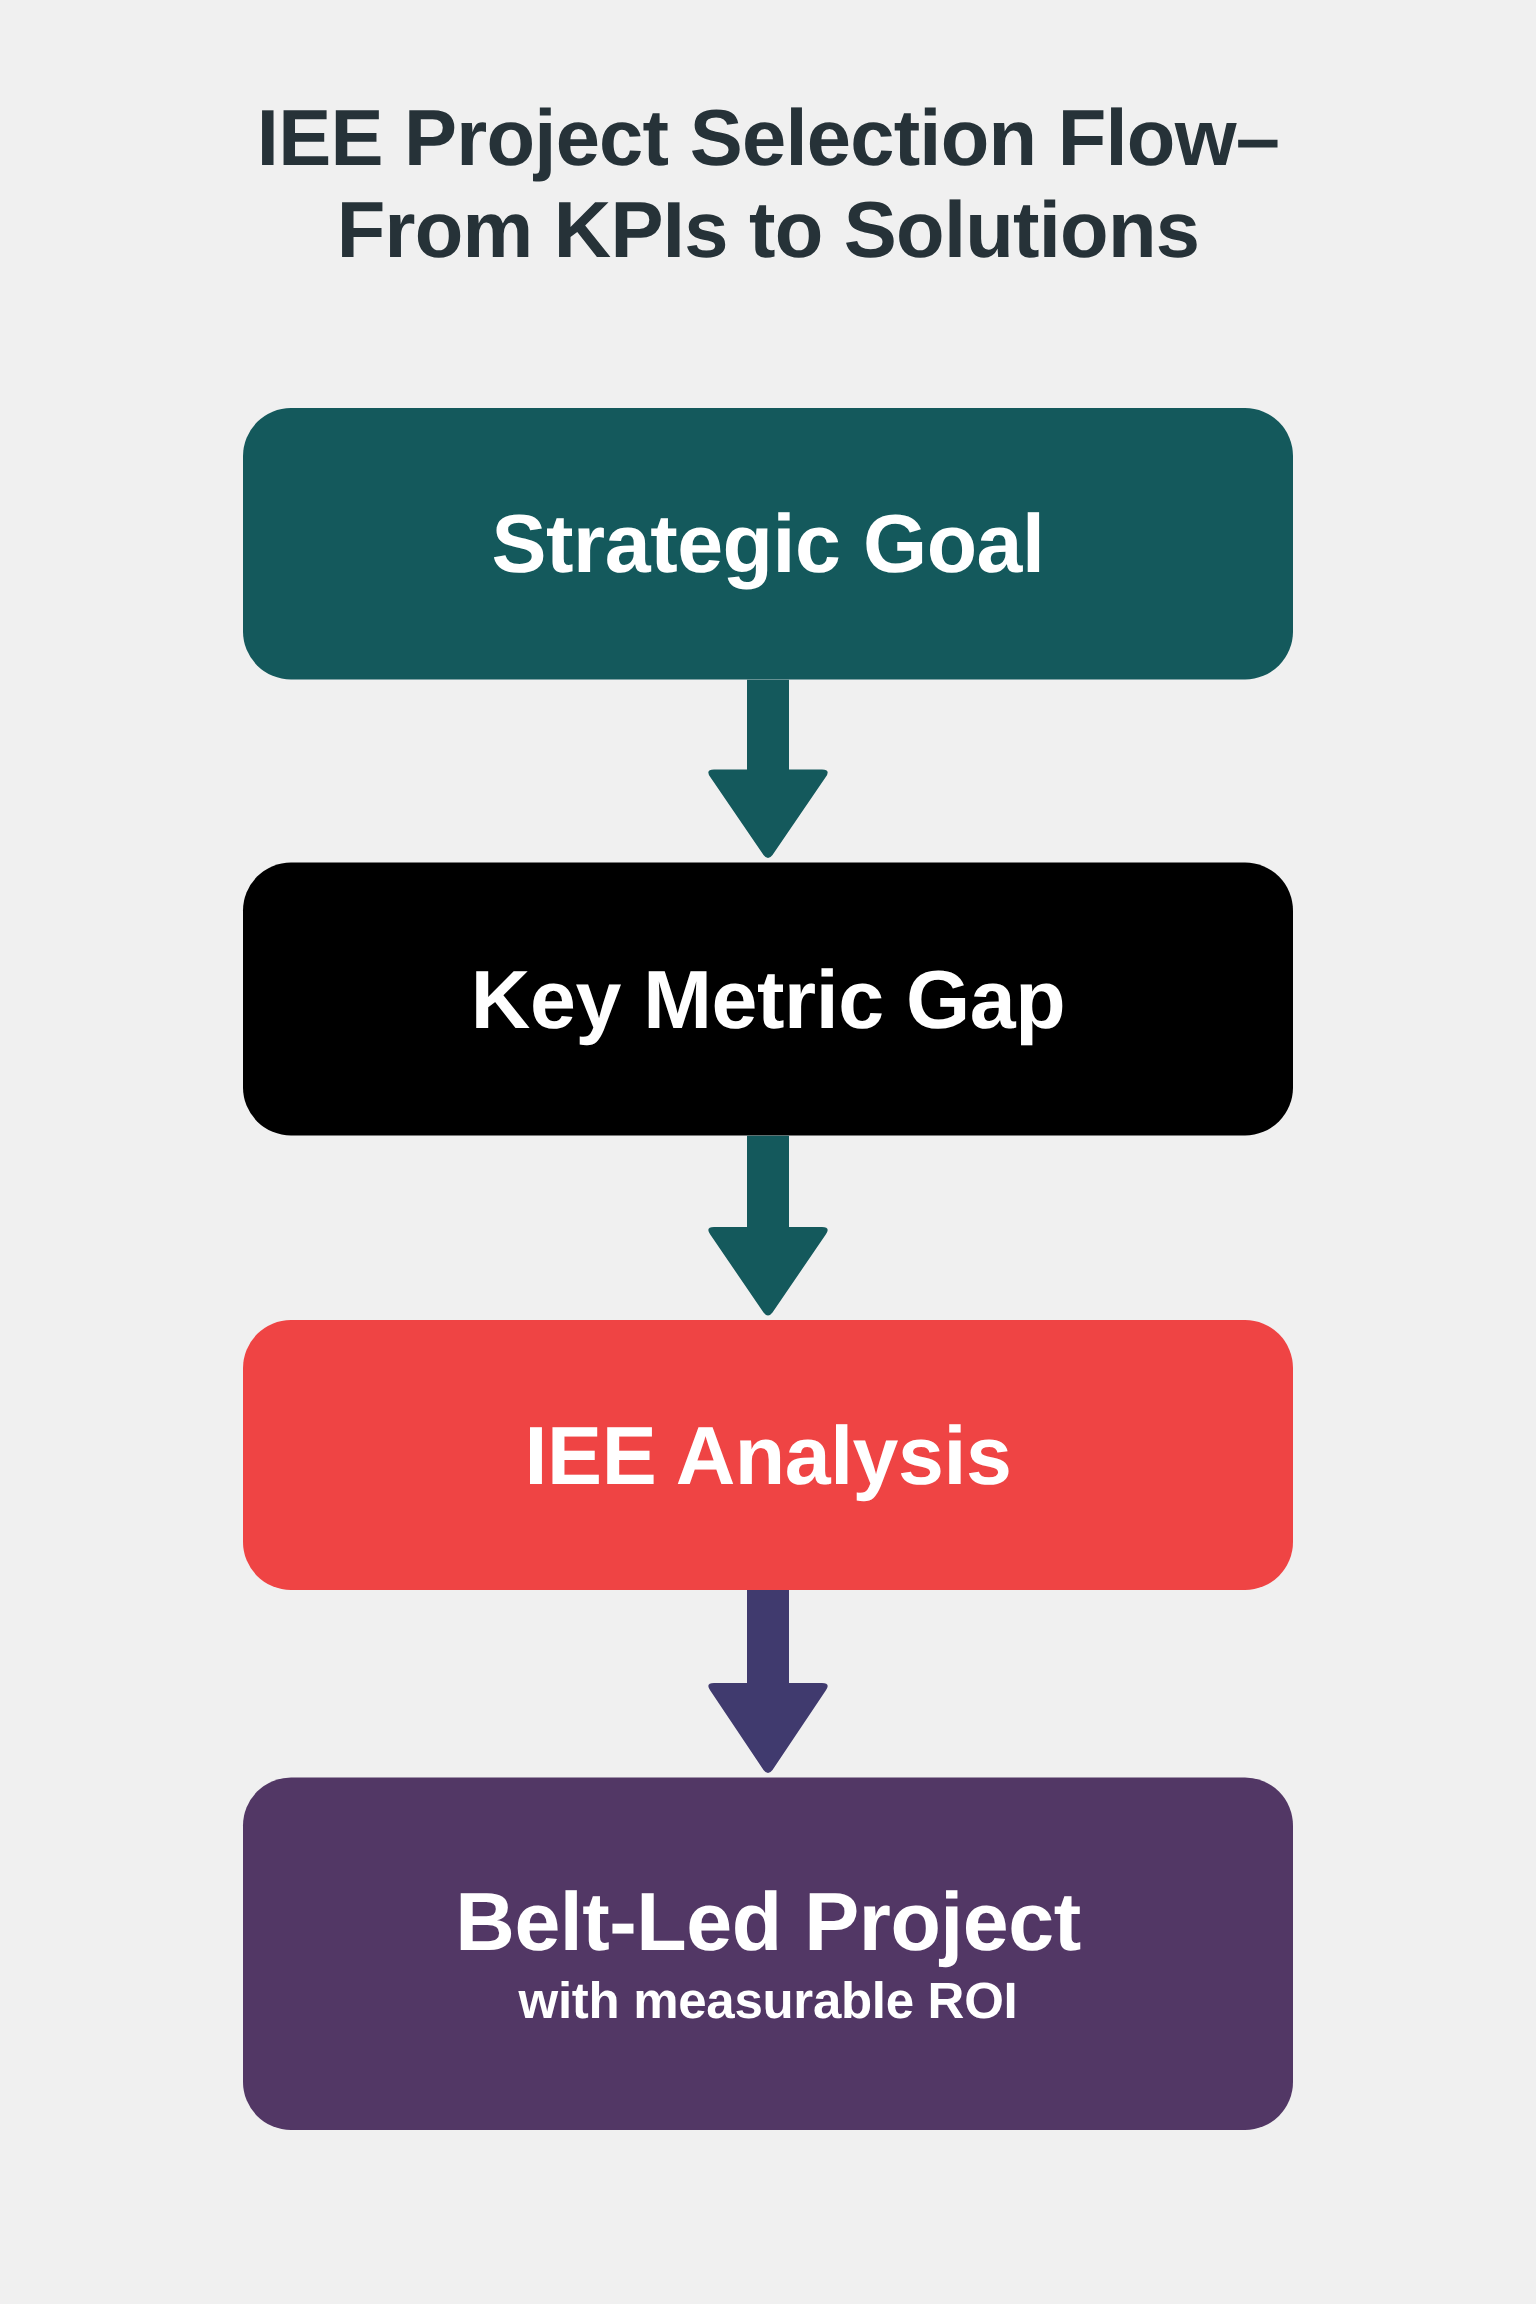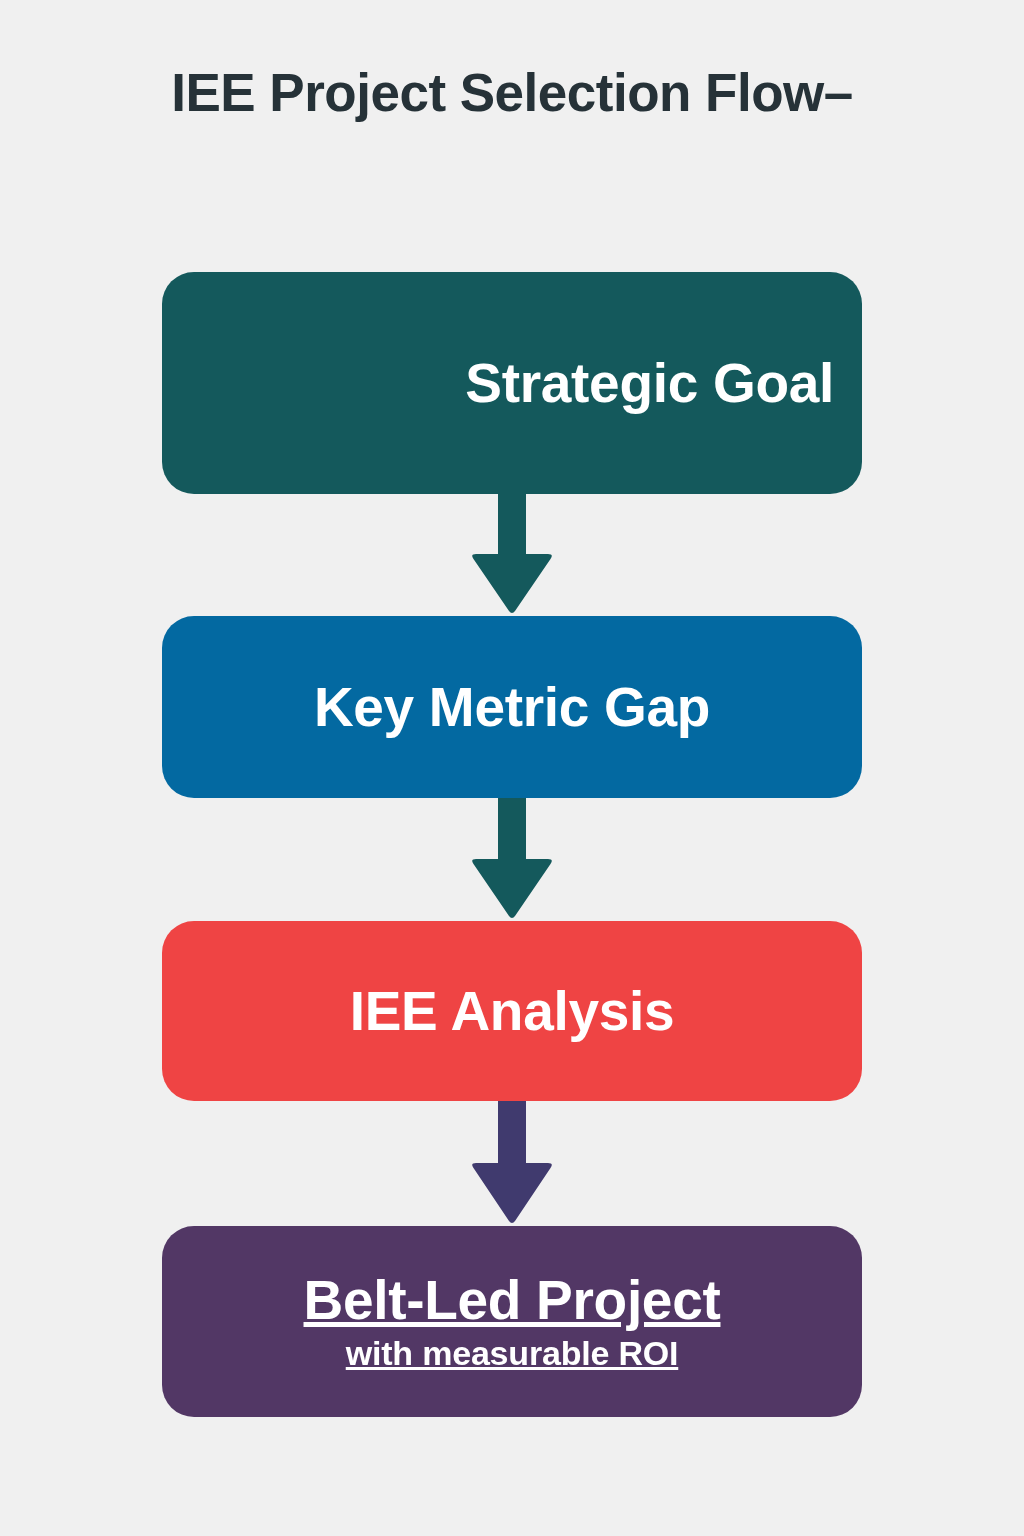--- a/index.html
+++ b/index.html
@@ -68,59 +68,60 @@
   }
   .node-sub {
     color: #ffffff;
     font-weight: bold;
     font-size: 34px;
     line-height: 1.15;
     letter-spacing: -0.2px;
     margin-top: 4px;
   }
 
-  .node.h1 { height: 222px; align-items: flex-end; }
+  .node.h1 { height: 181px; }
   .node.h2 { height: 182px; }
   .node.h3 { height: 180px; }
-  .node.h4 { height: 191px; text-decoration: underline; }
+  .node.h4 { height: 235px; }
 
   
   .arrow-wrap {
     width: 700px;
     display: flex;
     justify-content: center;
     align-items: center;
   }
   .arrow-wrap.a1 { height: 122px; }
   .arrow-wrap.a2 { height: 123px; }
   .arrow-wrap.a3 { height: 125px; }
   .arrow-svg { display: block; }
 </style>
 </head>
 <body>
 
 <div id="canvas" style="background: rgb(240, 240, 240);">
 
   <div class="title-block">
     <span class="title-line" style="color: rgb(38, 50, 56);">IEE Project Selection Flow–</span>
+    <span class="title-line" style="color: rgb(38, 50, 56);">From KPIs to Solutions</span>
   </div>
 
   <div class="flow">
 
     <div class="node h1" style="background: rgb(20, 89, 92); color: rgb(255, 255, 255);">
       <span class="node-title">Strategic Goal</span>
     </div>
 
     <div class="arrow-wrap a1">
       <svg class="arrow-svg" width="84" height="122" viewBox="0 0 84 122">
         <path d="M28 0 H56 V60 H78 Q84 60 80.5 65 L45 117 Q42 121 39 117 L3.5 65 Q0 60 6 60 H28 Z" fill="#14595c"></path>
       </svg>
     </div>
 
-    <div class="node h2" style="background: #0369a1; color: rgb(255, 255, 255);">
+    <div class="node h2" style="background: #000000; color: rgb(255, 255, 255);">
       <span class="node-title">Key Metric Gap</span>
     </div>
 
     <div class="arrow-wrap a2">
       <svg class="arrow-svg" width="84" height="123" viewBox="0 0 84 123">
         <path d="M28 0 H56 V61 H78 Q84 61 80.5 66 L45 118 Q42 122 39 118 L3.5 66 Q0 61 6 61 H28 Z" fill="#14595c"></path>
       </svg>
     </div>
 
     <div class="node h3" style="background: #ef4444; color: rgb(255, 255, 255);">

